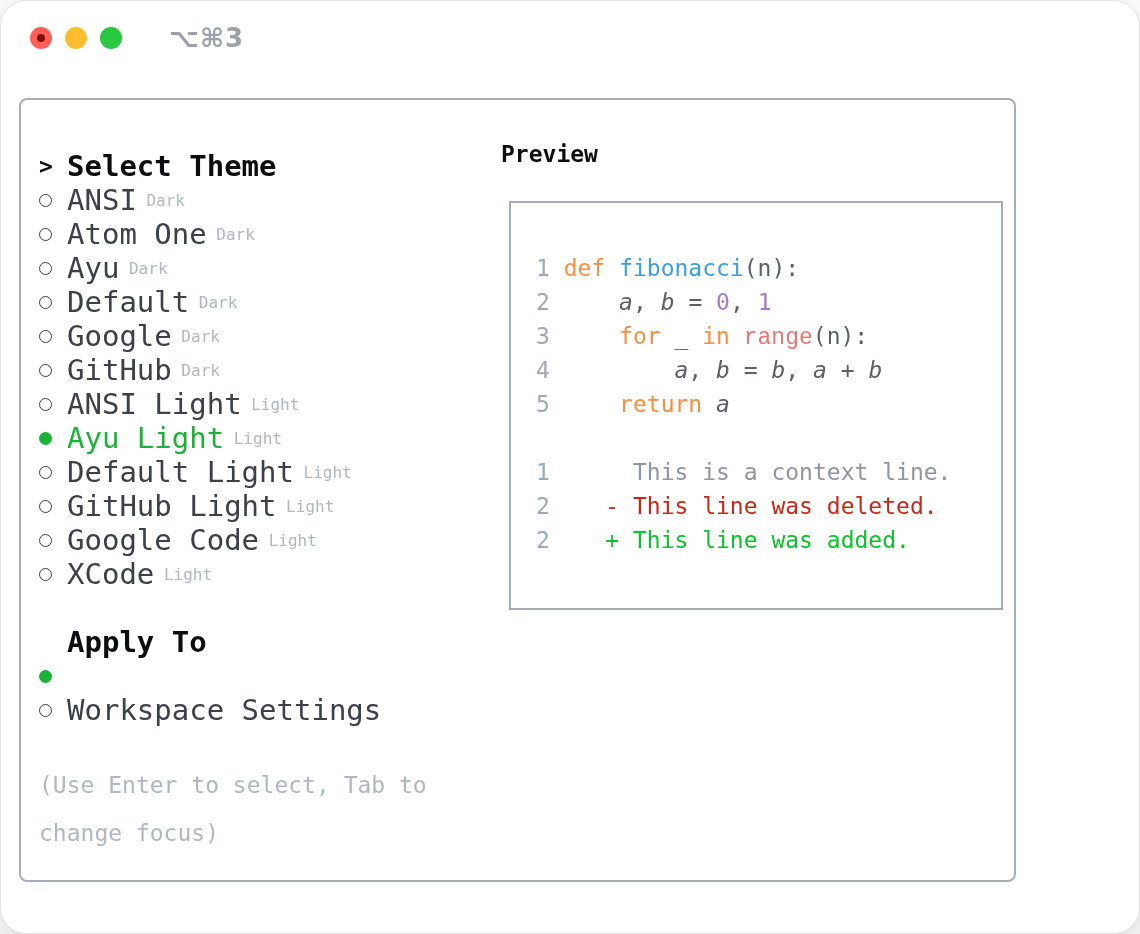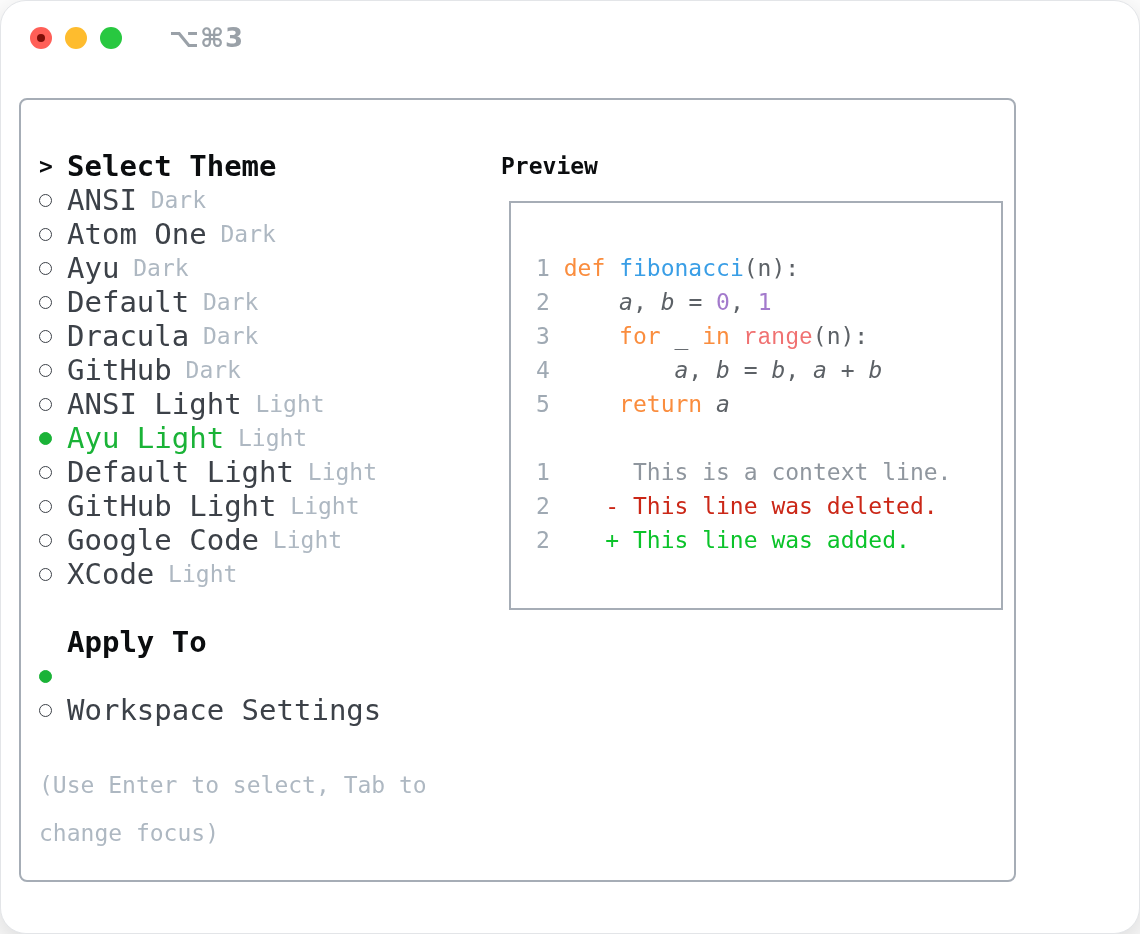--- a/index.html
+++ b/index.html
@@ -43,31 +43,31 @@
   }
   .chev{ font-weight:700; color:var(--headerText); font-size:23px; }
   .radio{
     width:13px; height:13px; border-radius:50%;
     border:1.5px solid var(--itemText); background:transparent;
   }
   .radio.on{ background:var(--green); border-color:var(--green); }
   .lbl{ font-size:29px; color:var(--itemText); }
   .lbl.green{ color:var(--green); }
   .lbl.header{ color:var(--headerText); font-weight:700; }
-  .tag{ font-size:23px; color:var(--muted); margin-left:0.6em; }
+  .tag{ font-size:16px; color:var(--muted); margin-left:0.6em; }
 
   .theme-list{ position:absolute; left:18px; top:49px; width:452px; }
   .apply-block{ position:absolute; left:18px; top:525px; width:452px; }
   .hint{
     position:absolute; left:18px; top:661px; width:412px;
     font-size:23px; line-height:48px; color:var(--muted); white-space:normal;
   }
   
   .preview-label{
-    position:absolute; left:480px; top:49px; height:34px; line-height:34px;
+    position:absolute; left:480px; top:37px; height:34px; line-height:34px;
     font-size:23px; font-weight:700; color:var(--headerText);
   }
   .preview-box{
     position:absolute; left:488px; top:101px; width:494px; height:409px;
     border:2px solid var(--frame); background:#fff;
     padding:48px 0 0 25px; overflow:hidden;
   }
   .code-line{ height:34px; line-height:34px; font-size:23px; white-space:pre; }
   .seg-gut{ color:var(--gutter); }
   .seg-pln{ color:var(--codeFg); }
@@ -99,21 +99,21 @@
         <span class="marker-cell">
           <span class="chev">&gt;</span>
         </span>
         <span class="lbl header">Select Theme</span>
       </div>
 
     <div class="row"><span class="marker-cell"><span class="radio"></span></span><span class="lbl">ANSI</span><span class="tag">Dark</span></div>
         <div class="row"><span class="marker-cell"><span class="radio"></span></span><span class="lbl">Atom One</span><span class="tag">Dark</span></div>
         <div class="row"><span class="marker-cell"><span class="radio"></span></span><span class="lbl">Ayu</span><span class="tag">Dark</span></div>
         <div class="row"><span class="marker-cell"><span class="radio"></span></span><span class="lbl">Default</span><span class="tag">Dark</span></div>
-        <div class="row"><span class="marker-cell"><span class="radio"></span></span><span class="lbl">Dracula</span><span class="tag">Dark</span></div>
+        <div class="row"><span class="marker-cell"><span class="radio"></span></span><span class="lbl">Google</span><span class="tag">Dark</span></div>
         <div class="row"><span class="marker-cell"><span class="radio"></span></span><span class="lbl">GitHub</span><span class="tag">Dark</span></div>
         <div class="row"><span class="marker-cell"><span class="radio"></span></span><span class="lbl">ANSI Light</span><span class="tag">Light</span></div>
         <div class="row"><span class="marker-cell"><span class="radio on"></span></span><span class="lbl green">Ayu Light</span><span class="tag">Light</span></div>
         <div class="row"><span class="marker-cell"><span class="radio"></span></span><span class="lbl">Default Light</span><span class="tag">Light</span></div>
         <div class="row"><span class="marker-cell"><span class="radio"></span></span><span class="lbl">GitHub Light</span><span class="tag">Light</span></div>
         <div class="row"><span class="marker-cell"><span class="radio"></span></span><span class="lbl">Google Code</span><span class="tag">Light</span></div>
         <div class="row"><span class="marker-cell"><span class="radio"></span></span><span class="lbl">XCode</span><span class="tag">Light</span></div>
       </div>
 
     <div class="apply-block">

